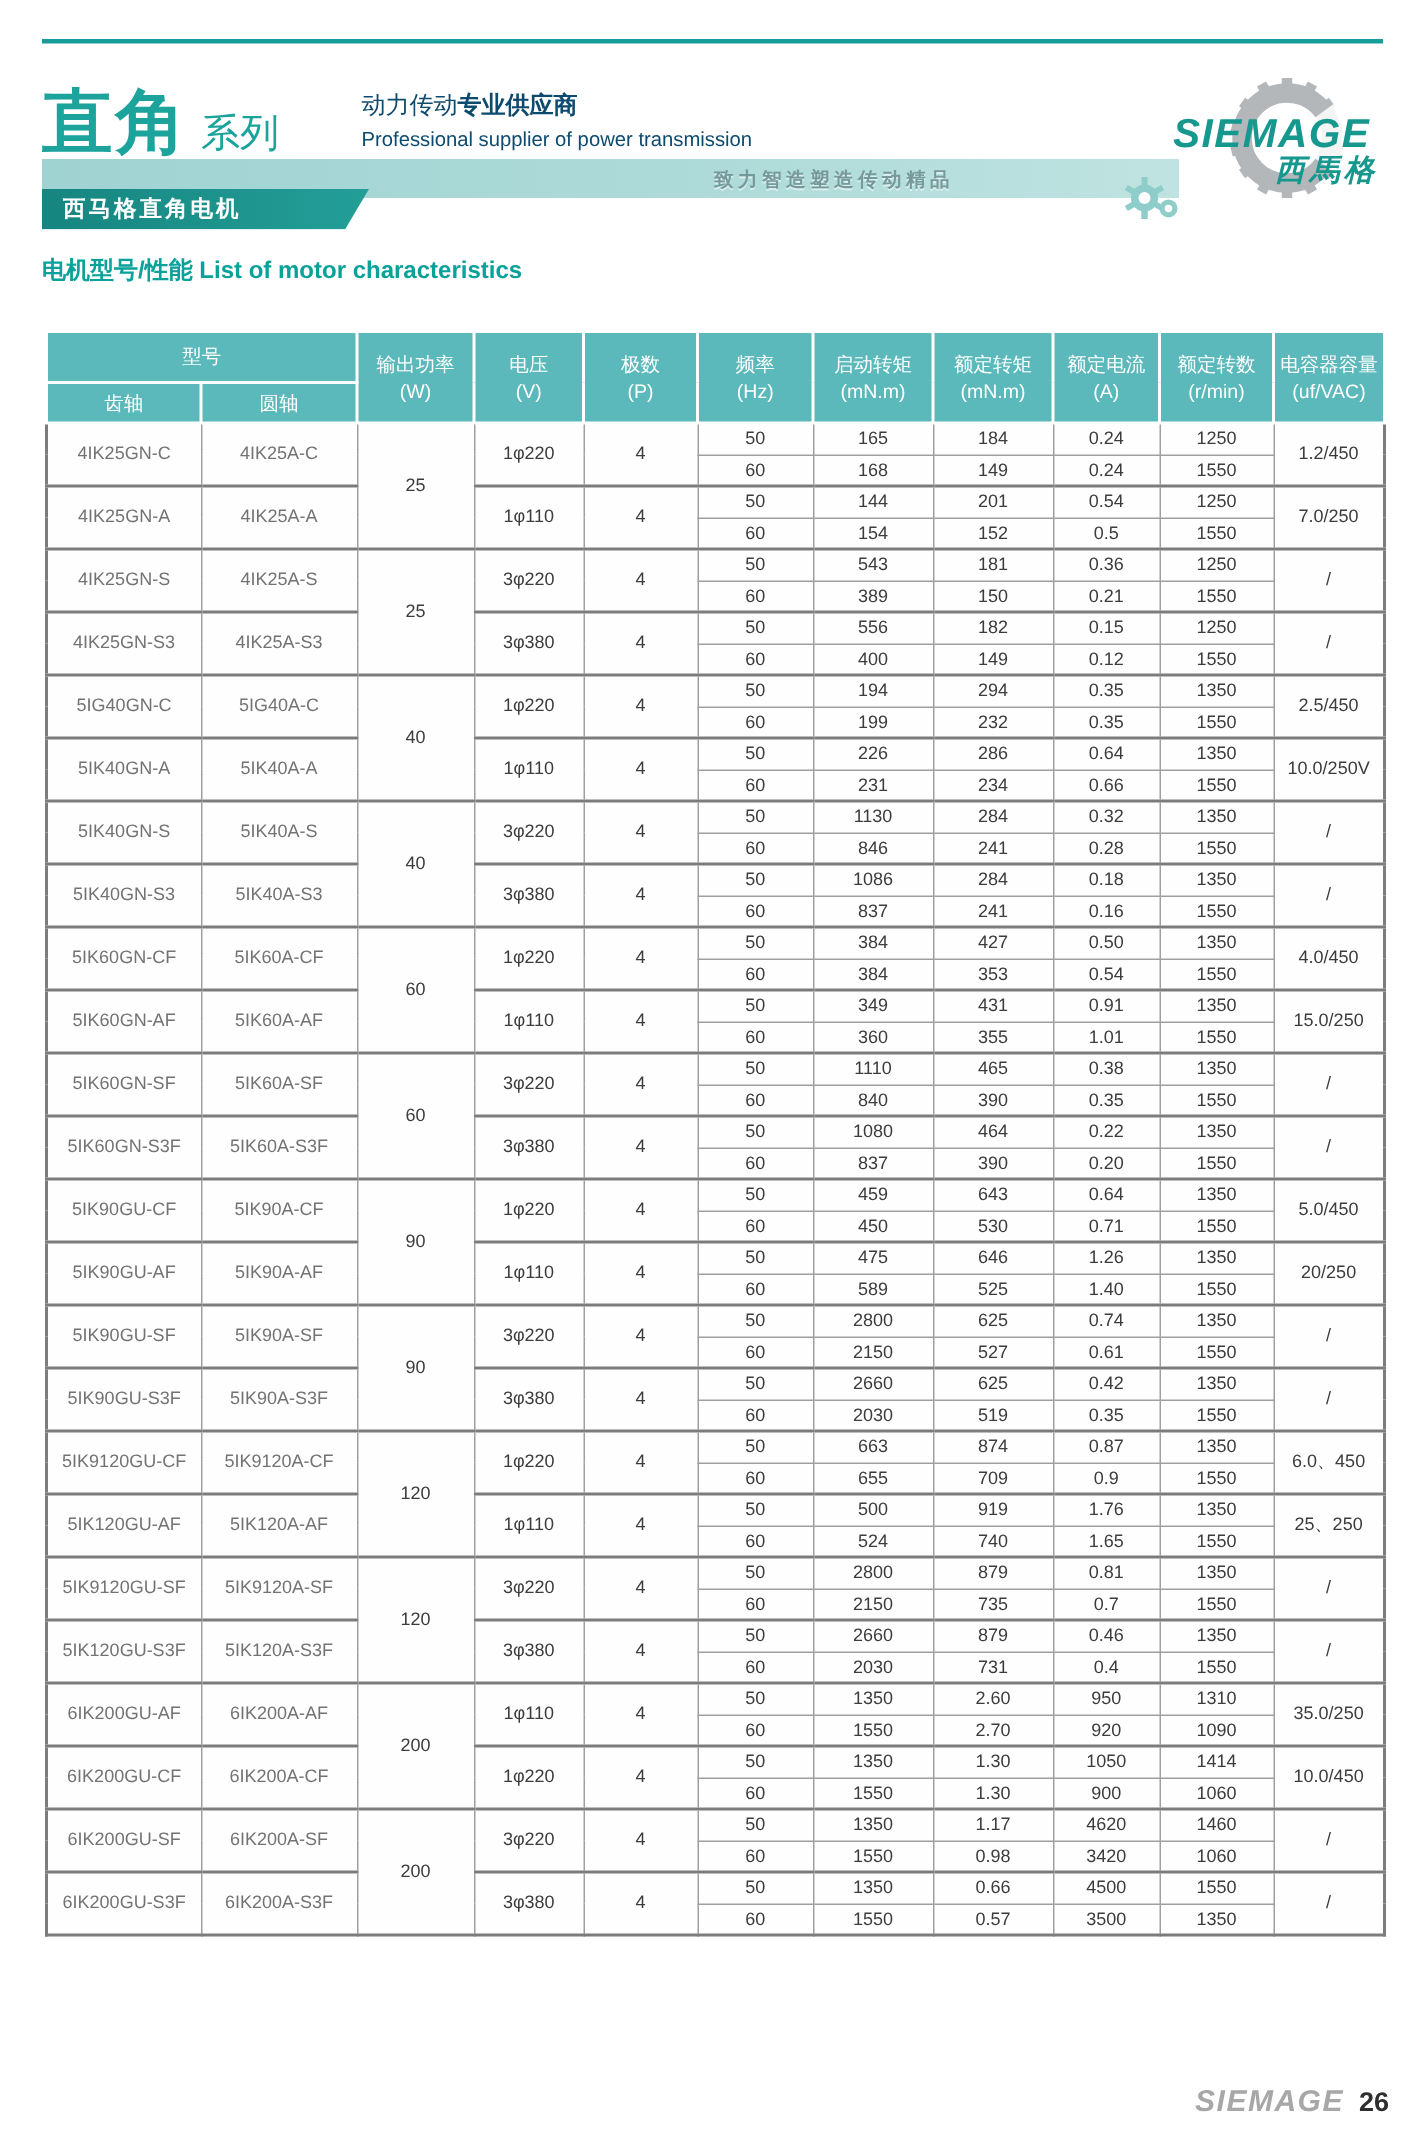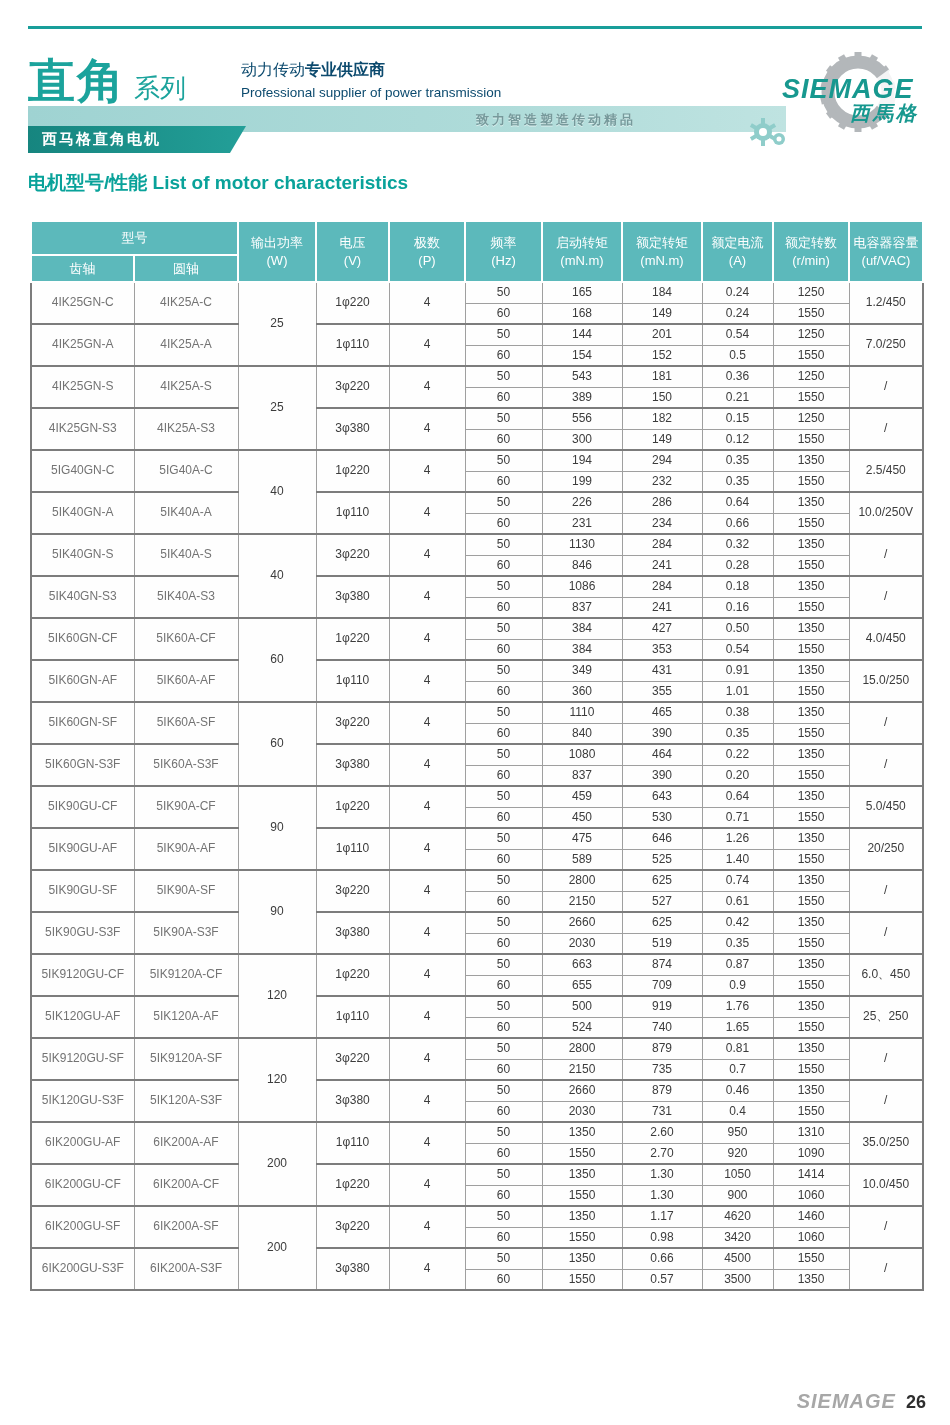--- a/index.html
+++ b/index.html
@@ -32,21 +32,21 @@
   .banner .url { position:absolute; left:620px; top:5px; font-size:13.5px; font-weight:700;
     font-style:italic; color:#ffffff; white-space:nowrap;margin-top:47px; }
   .logo { position:absolute; left:778px; top:44px; width:160px; height:100px; }
   .logo svg.gear-big { position:absolute; left:28px; top:0; }
   .logo .brand { position:absolute; left:4px; top:30px; font-size:27px; font-weight:900;
     font-style:italic; color:#17988f; letter-spacing:1px; }
   .logo .brand-cn { position:absolute; left:72px; top:56px; font-size:20px; font-weight:700;
     font-style:italic; color:#17988f; font-family:"Liberation Serif", serif; letter-spacing:3px; }
   .gear-small { position:absolute; left:745px; top:112px; }
   
-  .page-title { position:absolute; left:28px; top:170px; font-size:19px; font-weight:800; color:#09a29a; }
+  .page-title { position:absolute; left:28px; top:170px; font-size:16px; font-weight:800; color:#09a29a; }
   
   .tbl-wrap { position:absolute; left:30px; top:220px; width:892px; }
   table.motor { width:892px; border-collapse:collapse; table-layout:fixed; }
   table.motor thead th {
     background:#5cb9bb; color:#ffffff; font-weight:400; font-size:13px;
     border:2px solid #ffffff; vertical-align:middle; text-align:center; line-height:1.35;
   }
   table.motor thead tr.h1 th { height:34px; }
   table.motor thead tr.h2 th { height:27px; }
   table.motor tbody td {
@@ -257,21 +257,21 @@
             <td rowspan="2">4</td>
             <td>50</td>
             <td>556</td>
             <td>182</td>
             <td>0.15</td>
             <td>1250</td>
             <td rowspan="2">/</td>
           </tr>
           <tr>
             <td>60</td>
-            <td>300</td>
+            <td>400</td>
             <td>149</td>
             <td>0.12</td>
             <td>1550</td>
           </tr>
           <tr class="group-start">
             <td rowspan="2" class="model">5IG40GN-C</td>
             <td rowspan="2" class="model">5IG40A-C</td>
             <td rowspan="4">40</td>
             <td rowspan="2">1φ220</td>
             <td rowspan="2">4</td>

